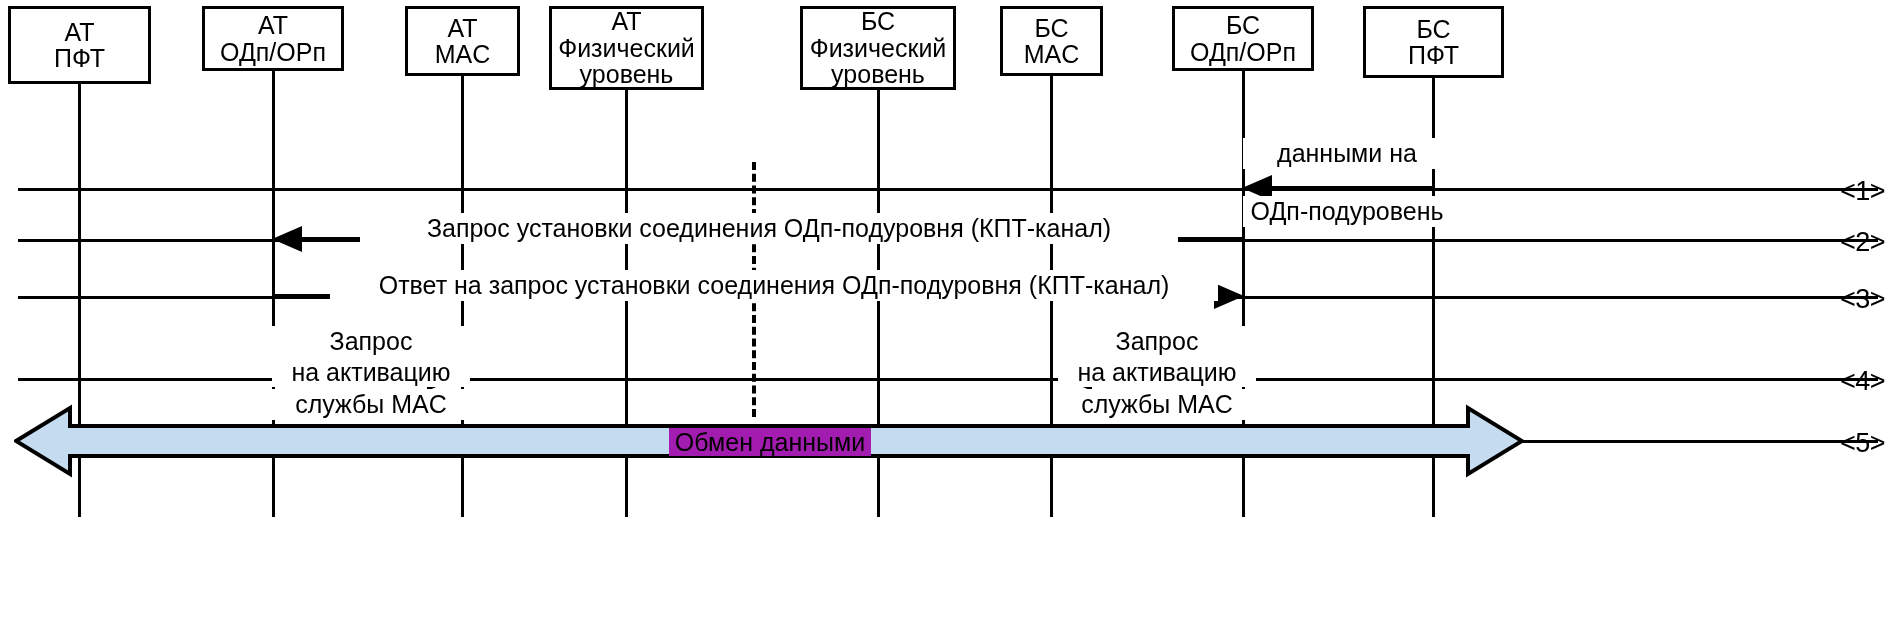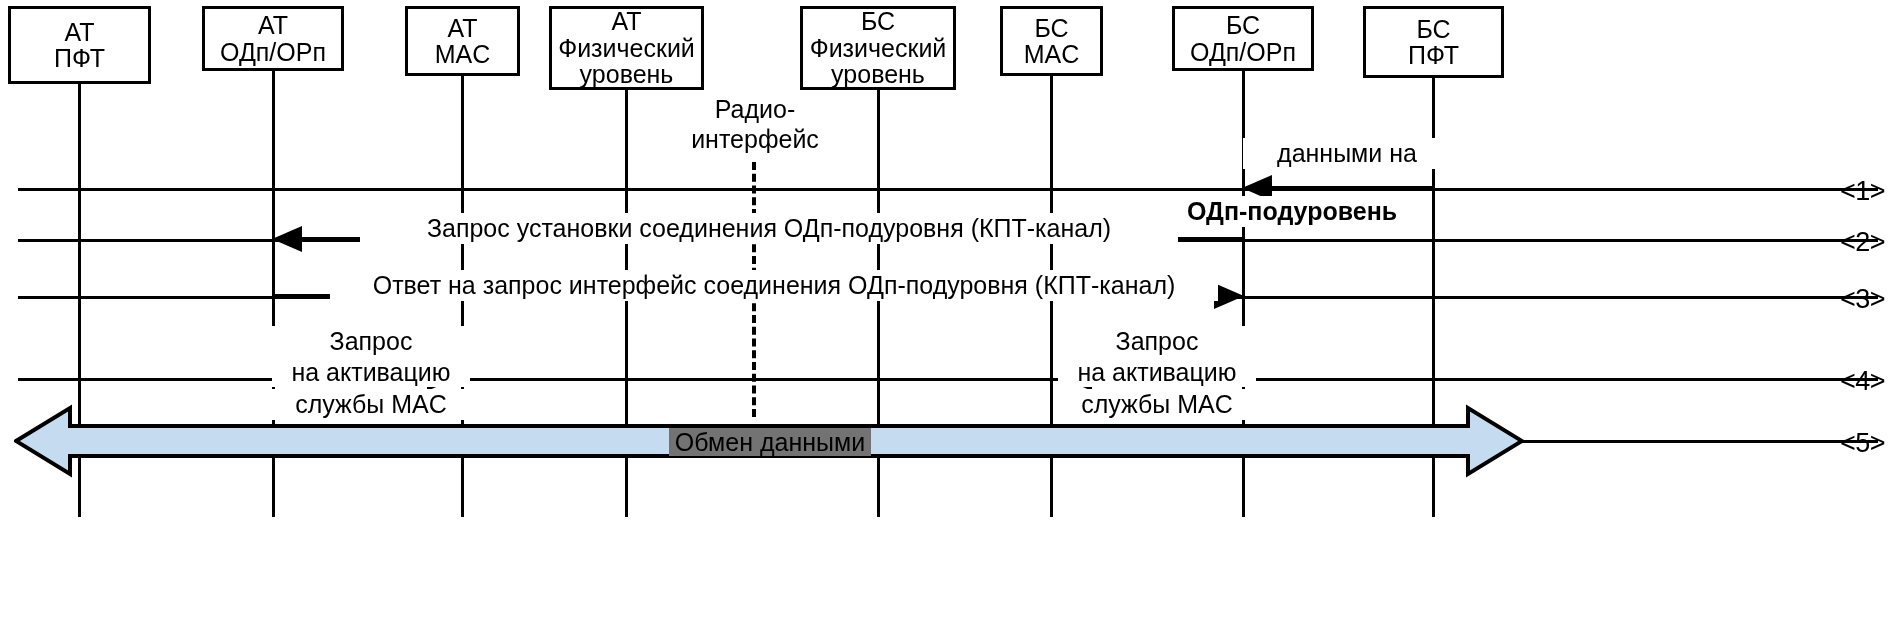--- a/index.html
+++ b/index.html
@@ -165,44 +165,40 @@
   <div class="lifeline" style="left:1050px; top:76px; height:441px;"></div>
   <div class="lifeline" style="left:1242px; top:71px; height:446px;"></div>
   <div class="lifeline" style="left:1432px; top:78px; height:439px;"></div>
 
   <div class="rowline" style="left:18px; top:188px; width:1860px;"></div>
   <div class="rowline" style="left:18px; top:239px; width:1860px;"></div>
   <div class="rowline" style="left:18px; top:296px; width:1860px;"></div>
   <div class="rowline" style="left:18px; top:378px; width:1860px;"></div>
   <div class="rowline" style="left:18px; top:440px; width:1860px;"></div>
 
-  <div class="radio-label" style="left:660px; top:94px; width:190px;">
-    <div>Радио-</div>
-    <div>интерфейс</div>
-  </div>
 
   <div class="arrow-line" style="left:1258px; top:186px; width:176px;"></div>
   <div class="arrow-head left" style="left:1242px; top:175px;"></div>
   <div class="msg-label" style="left:1243px; top:138px; width:200px;">
     <div>данными на</div>
   </div>
-  <div class="msg-label" style="left:1183px; top:196px; width:200px;font-weight:bold;">
+  <div class="msg-label" style="left:1243px; top:196px; width:200px;">
     <div>ОДп-подуровень</div>
   </div>
 
   <div class="arrow-line" style="left:288px; top:237px; width:956px;"></div>
   <div class="arrow-head left" style="left:272px; top:226px;"></div>
   <div class="msg-label" style="left:360px; top:213px; width:810px;">
     <div>Запрос установки соединения ОДп-подуровня (КПТ-канал)</div>
   </div>
 
   <div class="arrow-line" style="left:272px; top:294px; width:956px;"></div>
   <div class="arrow-head right" style="left:1214px; top:283px;"></div>
   <div class="msg-label" style="left:330px; top:270px; width:880px;">
-    <div>Ответ на запрос интерфейс соединения ОДп-подуровня (КПТ-канал)</div>
+    <div>Ответ на запрос установки соединения ОДп-подуровня (КПТ-канал)</div>
   </div>
 
   <div class="arrow-line" style="left:272px; top:376px; width:155px;"></div>
   <div class="arrow-head right" style="left:427px; top:365px;"></div>
   <div class="msg-label multiline" style="left:272px; top:326px; width:190px;">
     <div>Запрос</div>
     <div>на активацию</div>
   </div>
   <div class="msg-label" style="left:272px; top:389px; width:190px;">
     <div>службы MAC</div>
@@ -215,21 +211,21 @@
     <div>на активацию</div>
   </div>
   <div class="msg-label" style="left:1058px; top:389px; width:190px;">
     <div>службы MAC</div>
   </div>
 
   <svg id="data-band" width="1510" height="82" style="left:14px; top:400px;" viewBox="0 0 1510 82">
     <polygon points="2,41 56,8 56,26 1454,26 1454,8 1508,41 1454,74 1454,56 56,56 56,74" fill="#c5dcf0" stroke="#000000" stroke-width="4" stroke-linejoin="miter"></polygon>
   </svg>
   <div id="data-band-text" style="left:560px; top:428px; width:420px;">
-    <span style="background:#737373; padding:0 6px;">Обмен данными</span>
+    <span style="background:#a21caf; padding:0 6px;">Обмен данными</span>
   </div>
 
   <div class="step-marker" style="left:1840px; top:176px;">&lt;1&gt;</div>
   <div class="step-marker" style="left:1840px; top:227px;">&lt;2&gt;</div>
   <div class="step-marker" style="left:1840px; top:284px;">&lt;3&gt;</div>
   <div class="step-marker" style="left:1840px; top:366px;">&lt;4&gt;</div>
   <div class="step-marker" style="left:1840px; top:428px;">&lt;5&gt;</div>
 
 </div>
 

